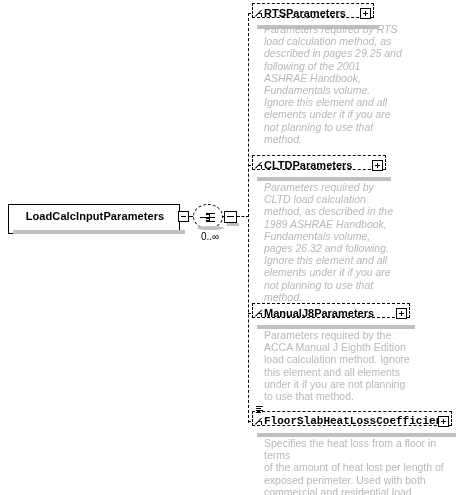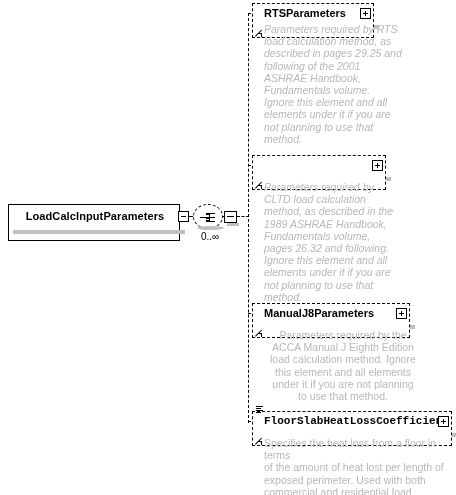--- a/index.html
+++ b/index.html
@@ -15,21 +15,21 @@
     font-family: "Liberation Sans", sans-serif;
     -webkit-font-smoothing: none;
   }
 
   
   .root-node {
     position: absolute;
     left: 8px;
     top: 204px;
     width: 172px;
-    height: 37px;
+    height: 30px;
     box-sizing: border-box;
     border: 1px solid #000000;
     background: #ffffff;
     z-index: 5;
   }
   .root-node .shadow {
     position: absolute;
     left: 4px;
     top: 25px;
     width: 172px;
@@ -202,21 +202,21 @@
   
   .child {
     position: absolute;
     z-index: 5;
   }
   .child .node-box {
     position: relative;
     box-sizing: border-box;
     border: 1px dashed #000000;
     background: #ffffff;
-    height: 35px;
+    height: 15px;
   }
   .child .node-shadow {
     position: absolute;
     left: 4px;
     top: 21px;
     height: 4px;
     background: #c0c0c0;
     z-index: -1;
   }
   .child .node-label {
@@ -323,21 +323,21 @@
   #node-cltd           { left: 252px; top: 155px; }
   #node-cltd .node-box { width: 134px; }
   #node-cltd .node-shadow { left: 4px; width: 134px; }
   #node-cltd .node-toggle { left: 119px; }
   #node-cltd .annotation  { top: 26px; width: 140px; font-style: italic; }
 
   #node-manualj8           { left: 252px; top: 303px; }
   #node-manualj8 .node-box { width: 158px; }
   #node-manualj8 .node-shadow { left: 4px; width: 158px; }
   #node-manualj8 .node-toggle { left: 143px; }
-  #node-manualj8 .annotation  { top: 26px; width: 158px; text-align: center; }
+  #node-manualj8 .annotation  { top: 26px; width: 158px; }
 
   #node-floorslab           { left: 252px; top: 411px; }
   #node-floorslab .node-box { width: 200px; font-family: Liberation Mono, monospace; }
   #node-floorslab .node-shadow { left: 4px; width: 200px; }
   #node-floorslab .node-toggle { left: 185px; }
   #node-floorslab .annotation  { top: 26px; width: 196px; }
 </style>
 </head>
 <body>
 
@@ -395,20 +395,21 @@
 Fundamentals volume.
 Ignore this element and all
 elements under it if you are
 not planning to use that
 method.</div>
 </div>
 
 <div class="child" id="node-cltd">
   <div class="node-box">
     <div class="node-shadow"></div>
+    <div class="node-label">CLTDParameters</div>
     <div class="node-toggle"></div>
     <div class="ref-arrow">
       <i class="ra-diag"></i>
         <i class="ra-h"></i>
         <i class="ra-v"></i>
     </div>
   </div>
   <div class="annotation">Parameters required by
 CLTD load calculation
 method, as described in the

